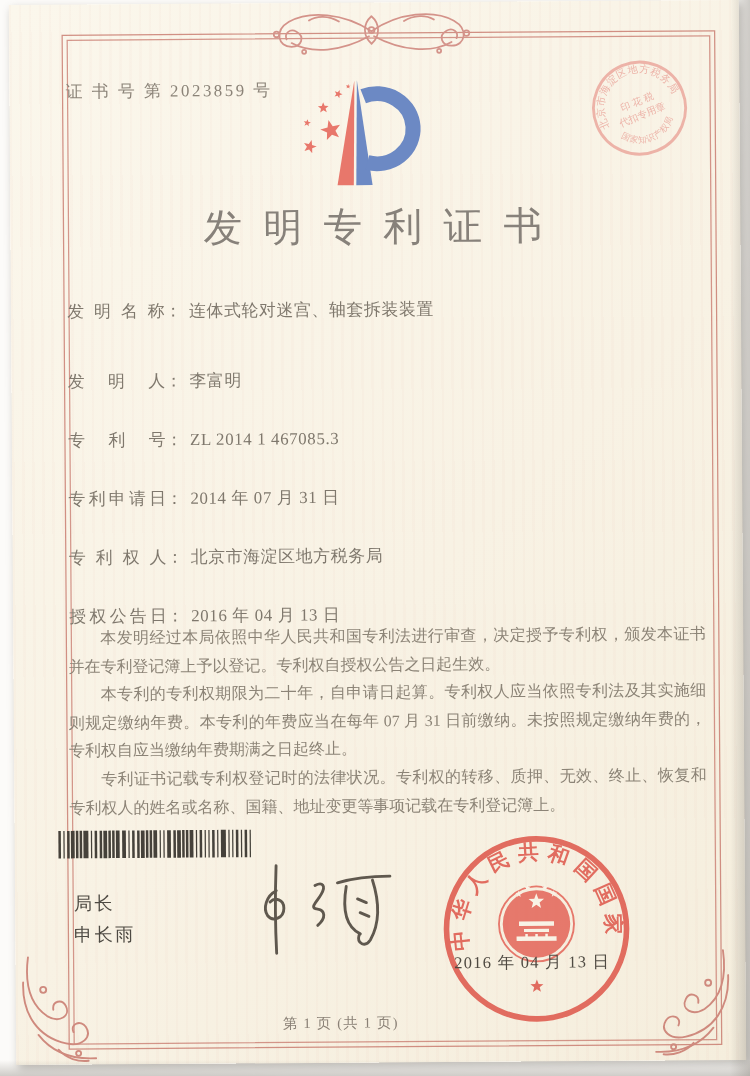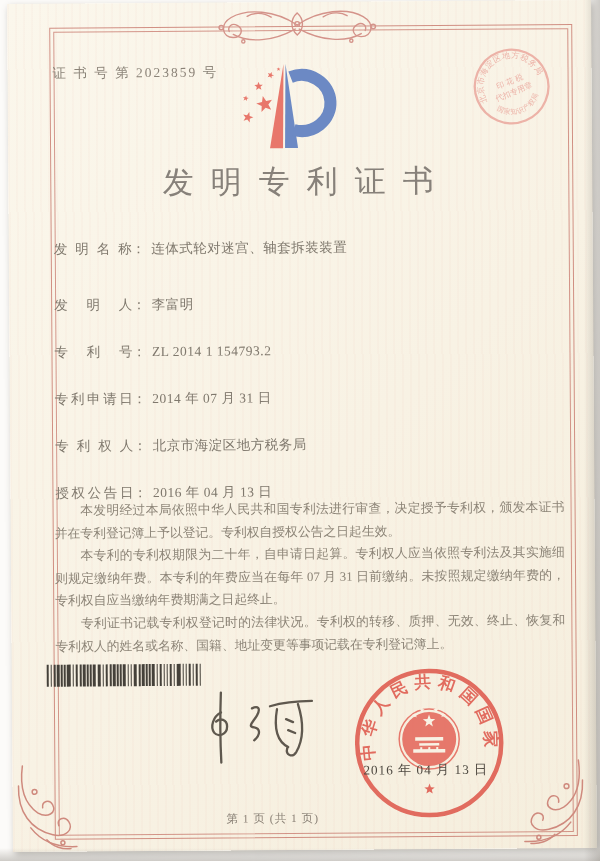--- a/index.html
+++ b/index.html
@@ -154,21 +154,21 @@
               <span>明</span>
               <span>人</span>
             </span><span class="fcolon">：</span><span class="fvalue">李富明</span>
         </div>
 
         <div class="frow">
           <span class="flabel">
               <span>专</span>
               <span>利</span>
               <span>号</span>
-            </span><span class="fcolon">：</span><span class="fvalue">ZL 2014 1 154793.2</span>
+            </span><span class="fcolon">：</span><span class="fvalue">ZL 2014 1 467085.3</span>
         </div>
 
         <div class="frow">
           <span class="flabel">
               <span>专</span>
               <span>利</span>
               <span>申</span>
               <span>请</span>
               <span>日</span>
             </span><span class="fcolon">：</span><span class="fvalue">2014 年 07 月 31 日</span>
@@ -282,20 +282,24 @@
           <div class="b" style="width: 2.4px;"></div>
           <div class="g" style="width: 1.7px;"></div>
           <div class="b" style="width: 1.4px;"></div>
           <div class="g" style="width: 1.7px;"></div>
           <div class="b" style="width: 2.4px;"></div>
           <div class="g" style="width: 1.7px;"></div>
           <div class="b" style="width: 1.4px;"></div>
           <div class="g" style="width: 1.7px;"></div>
         </div>
 
+      <div class="director">
+        <div>局长</div>
+        <div>申长雨</div>
+      </div>
 
       <svg class="sig" viewBox="0 0 120 88">
         <g stroke="#5f584e" stroke-width="2.3" fill="none" stroke-linecap="round" stroke-linejoin="round">
           <path d="M21 6 C 20 30, 20 55, 21 76"></path>
           <path d="M21 26 C 13 30, 10 40, 14 46 C 18 51, 27 48, 27 40 C 27 33, 20 31, 16 35"></path>
           <path d="M52 22 C 58 19, 61 22, 57 29 C 53 36, 47 40, 54 41 C 60 42, 61 48, 54 54"></path>
           <path d="M70 20 C 84 16, 100 15, 112 15"></path>
           <path d="M77 23 C 74 40, 76 55, 88 61"></path>
           <path d="M98 18 C 103 34, 104 52, 96 66 C 92 72, 85 69, 87 62"></path>
           <path d="M86 33 L 93 36"></path>

